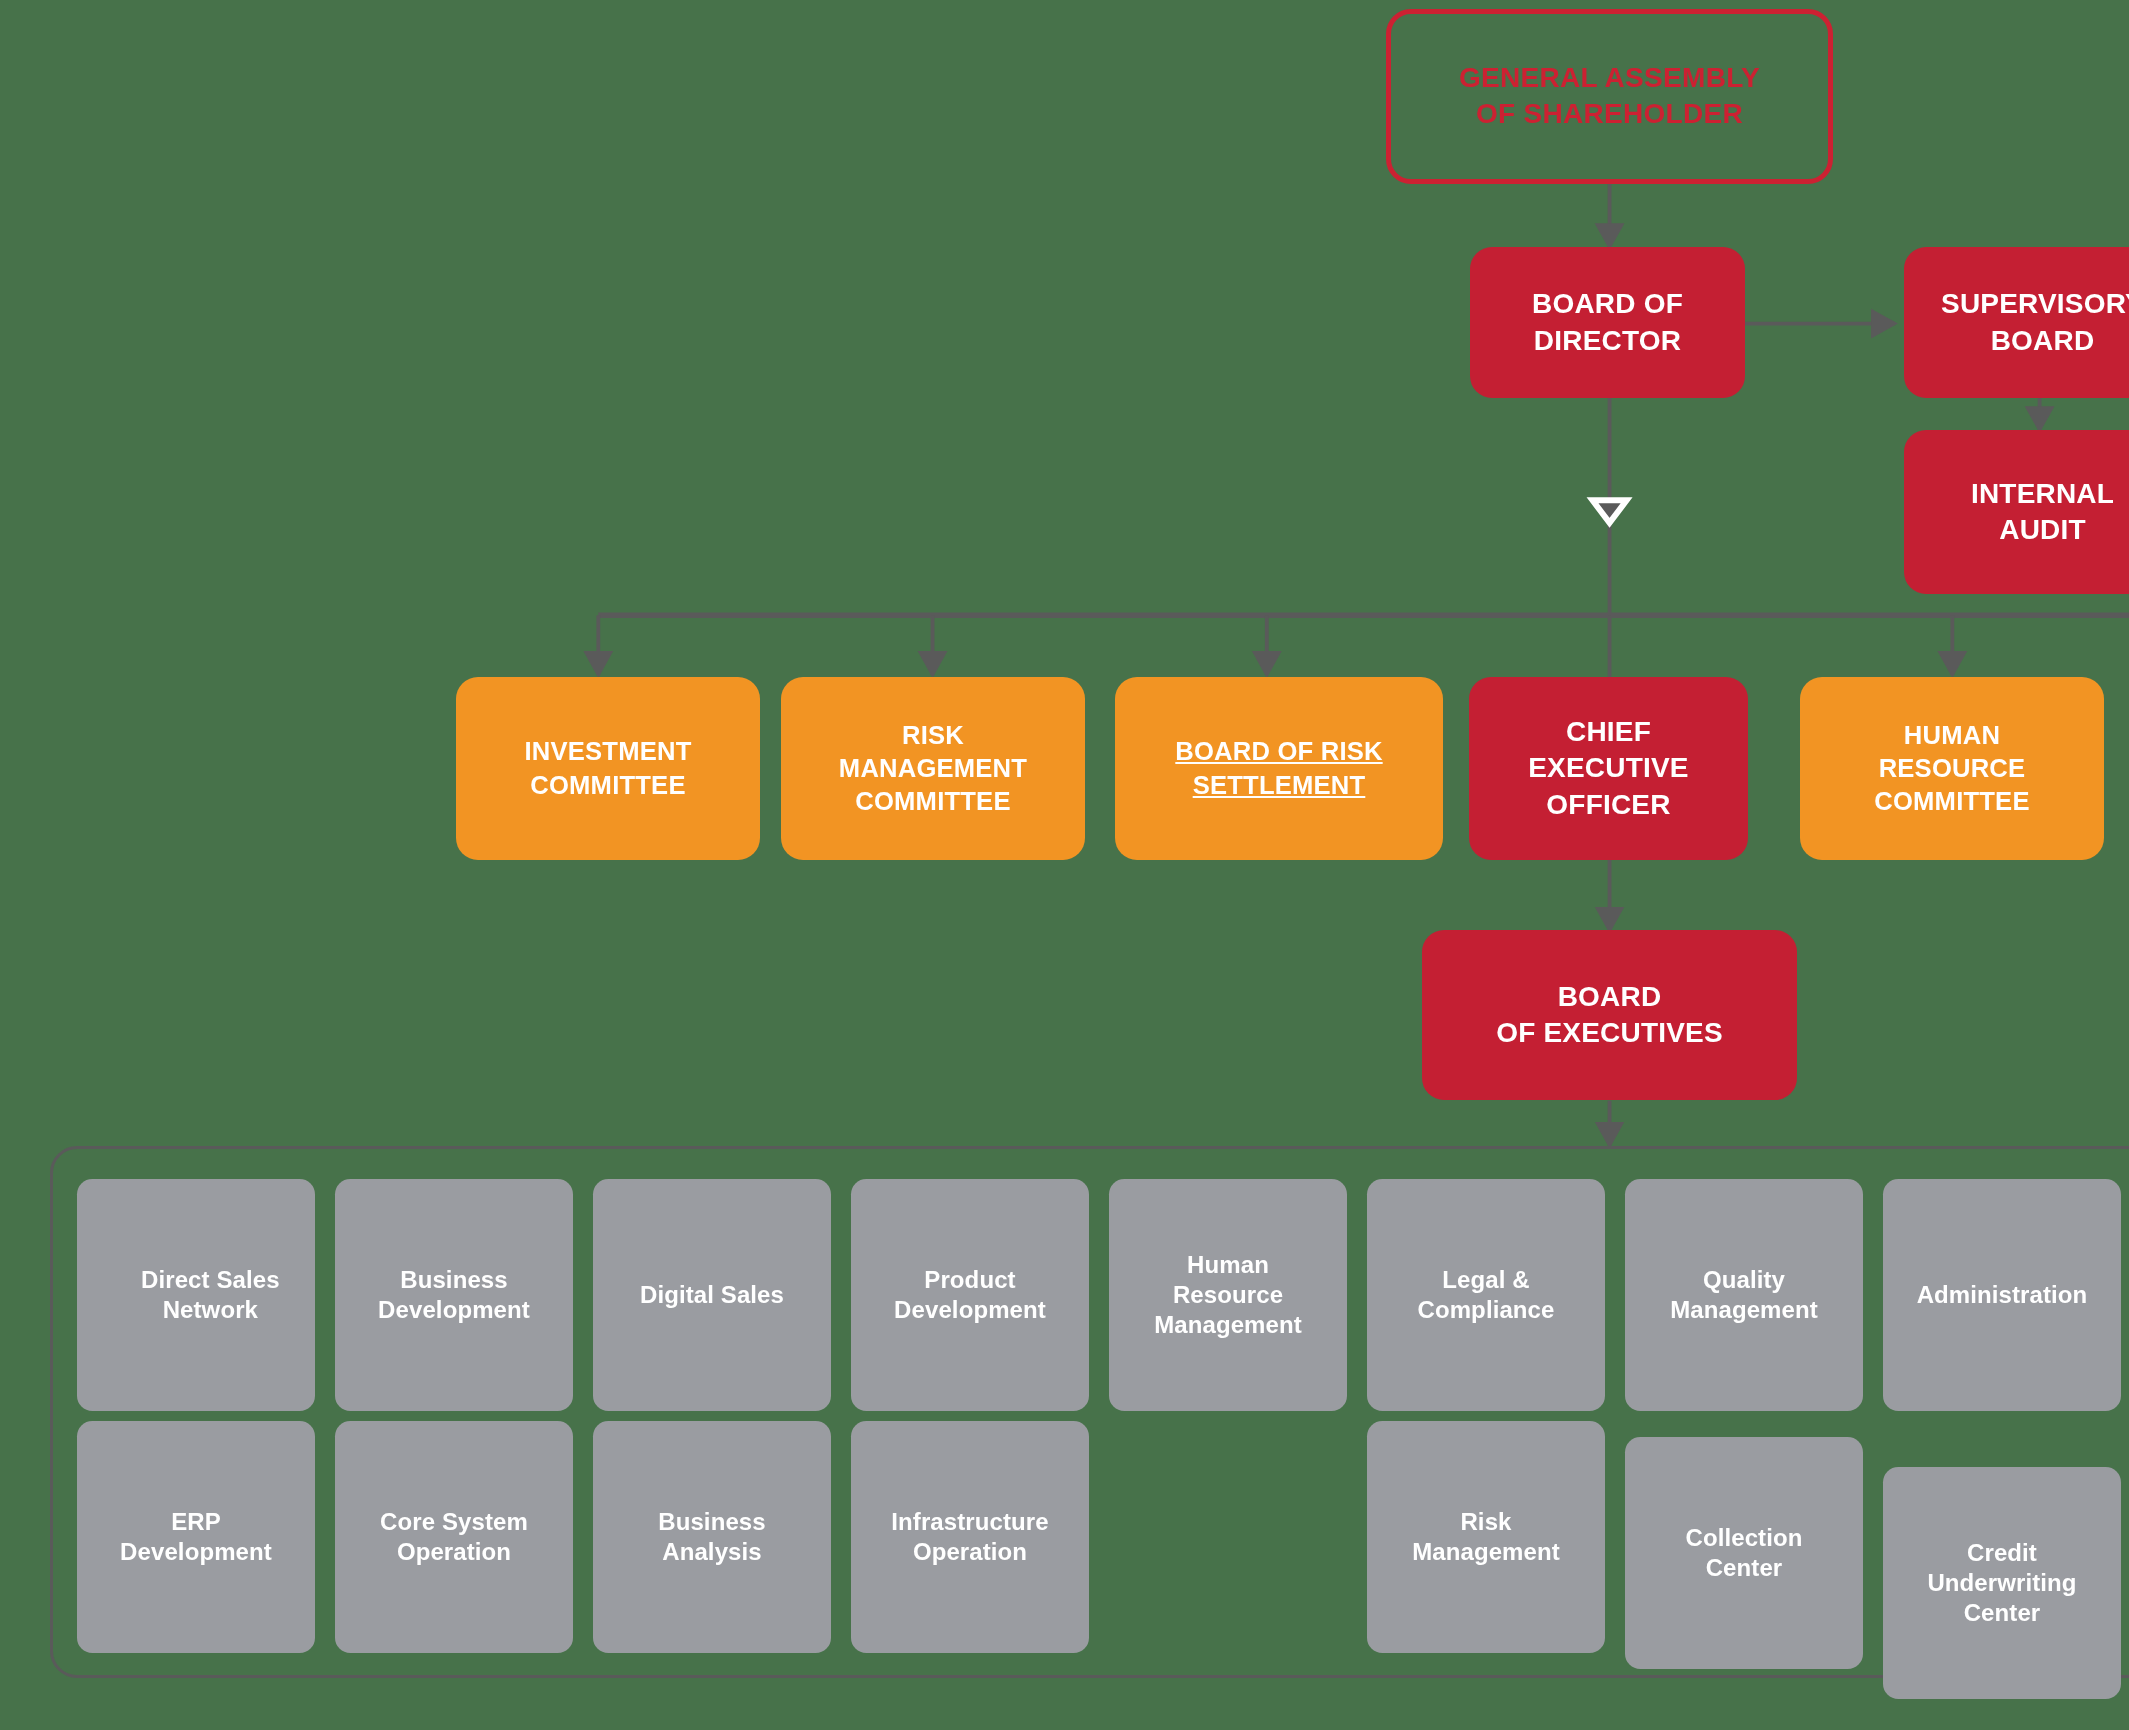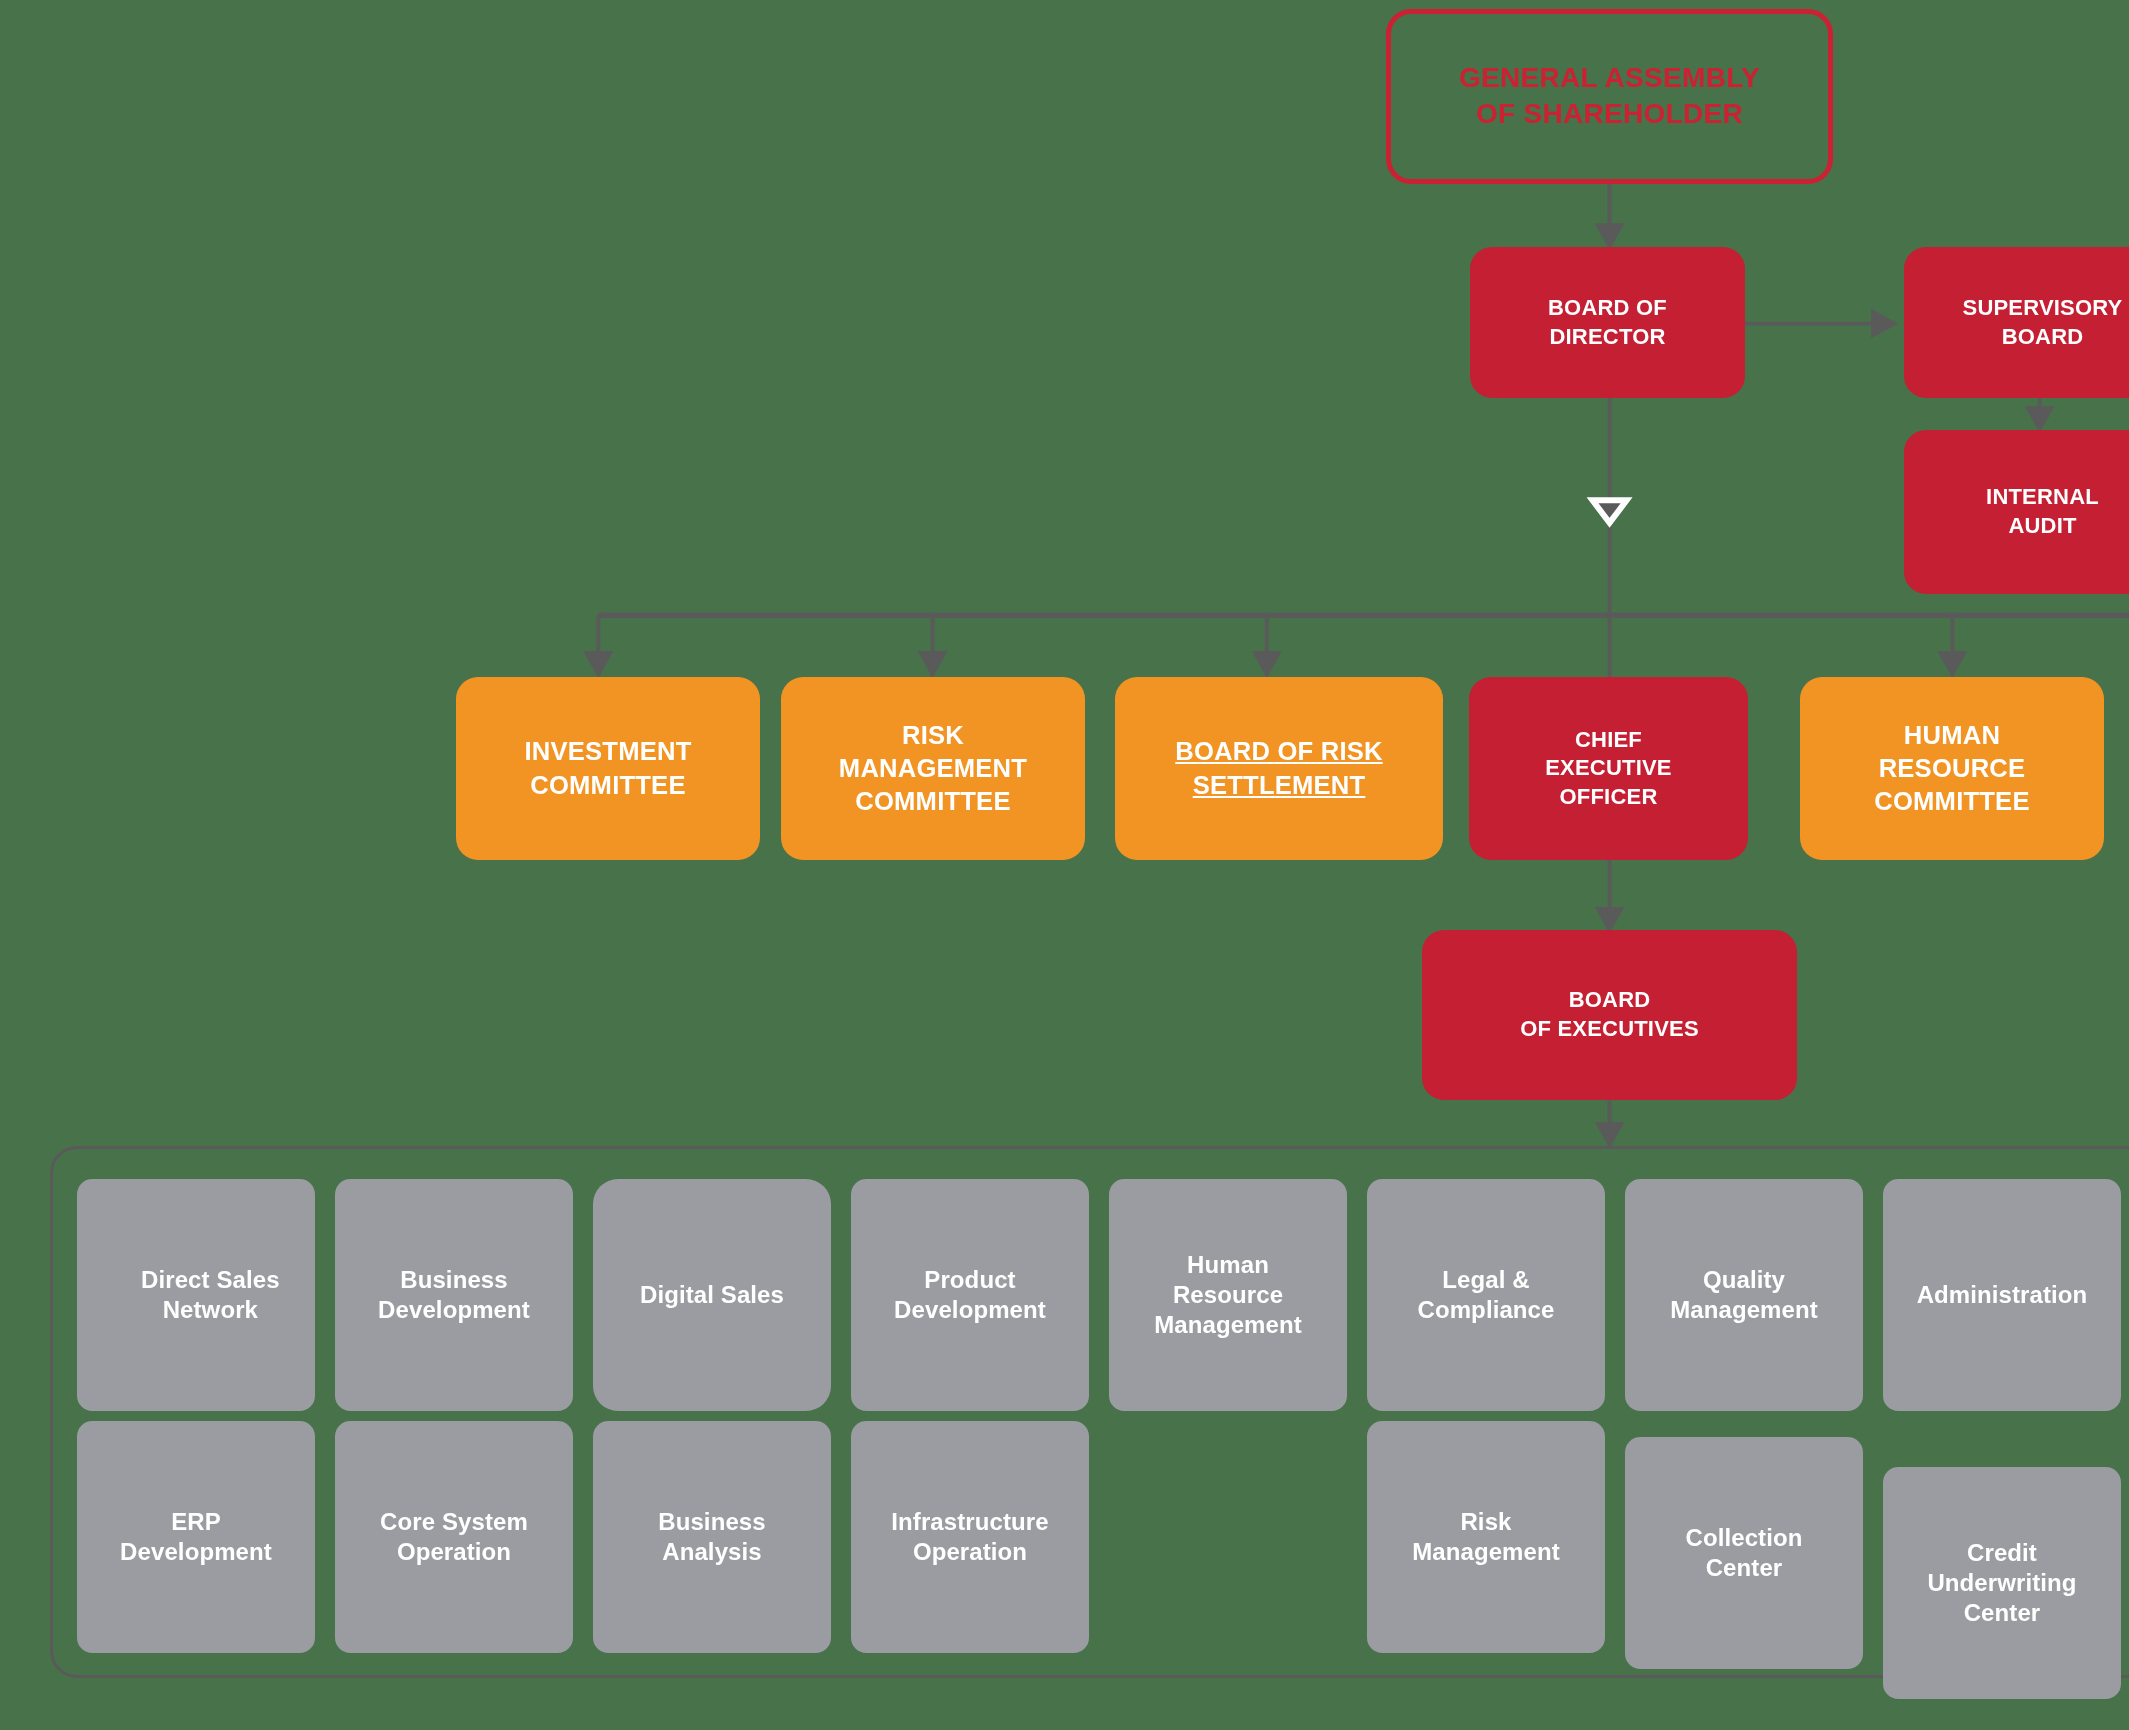--- a/index.html
+++ b/index.html
@@ -44,21 +44,21 @@
   .node.outline {
     background: transparent;
     border: 5.5px solid #cc2132;
     color: #cc2132;
     font-size: 28px;
     letter-spacing: 0.3px;
     border-radius: 25px;
   }
 
   
-  .node.red { background: #c41f33; font-size: 22px; }
+  .node.red { background: #c41f33; font-size: 28px; }
 
   
   .node.orange { background: #f29423; font-size: 25.6px; }
 
   
   .chip {
     position: absolute;
     display: flex;
     align-items: center;
     justify-content: center;
@@ -178,21 +178,21 @@
   <div id="dept-container"></div>
 
   <div class="chip" style="left:77px; top:1179px; width:238px; height:232px;padding-left:33px;">
     <span>Direct Sales
 Network</span>
   </div>
   <div class="chip" style="left:335px; top:1179px; width:238px; height:232px;">
     <span>Business
 Development</span>
   </div>
-  <div class="chip" style="left:593px; top:1179px; width:238px; height:232px;border-radius:25px;">
+  <div class="chip" style="left:593px; top:1179px; width:238px; height:232px;">
     <span>Digital Sales</span>
   </div>
   <div class="chip" style="left:851px; top:1179px; width:238px; height:232px;">
     <span>Product
 Development</span>
   </div>
   <div class="chip" style="left:1109px; top:1179px; width:238px; height:232px;">
     <span>Human
 Resource
 Management</span>

